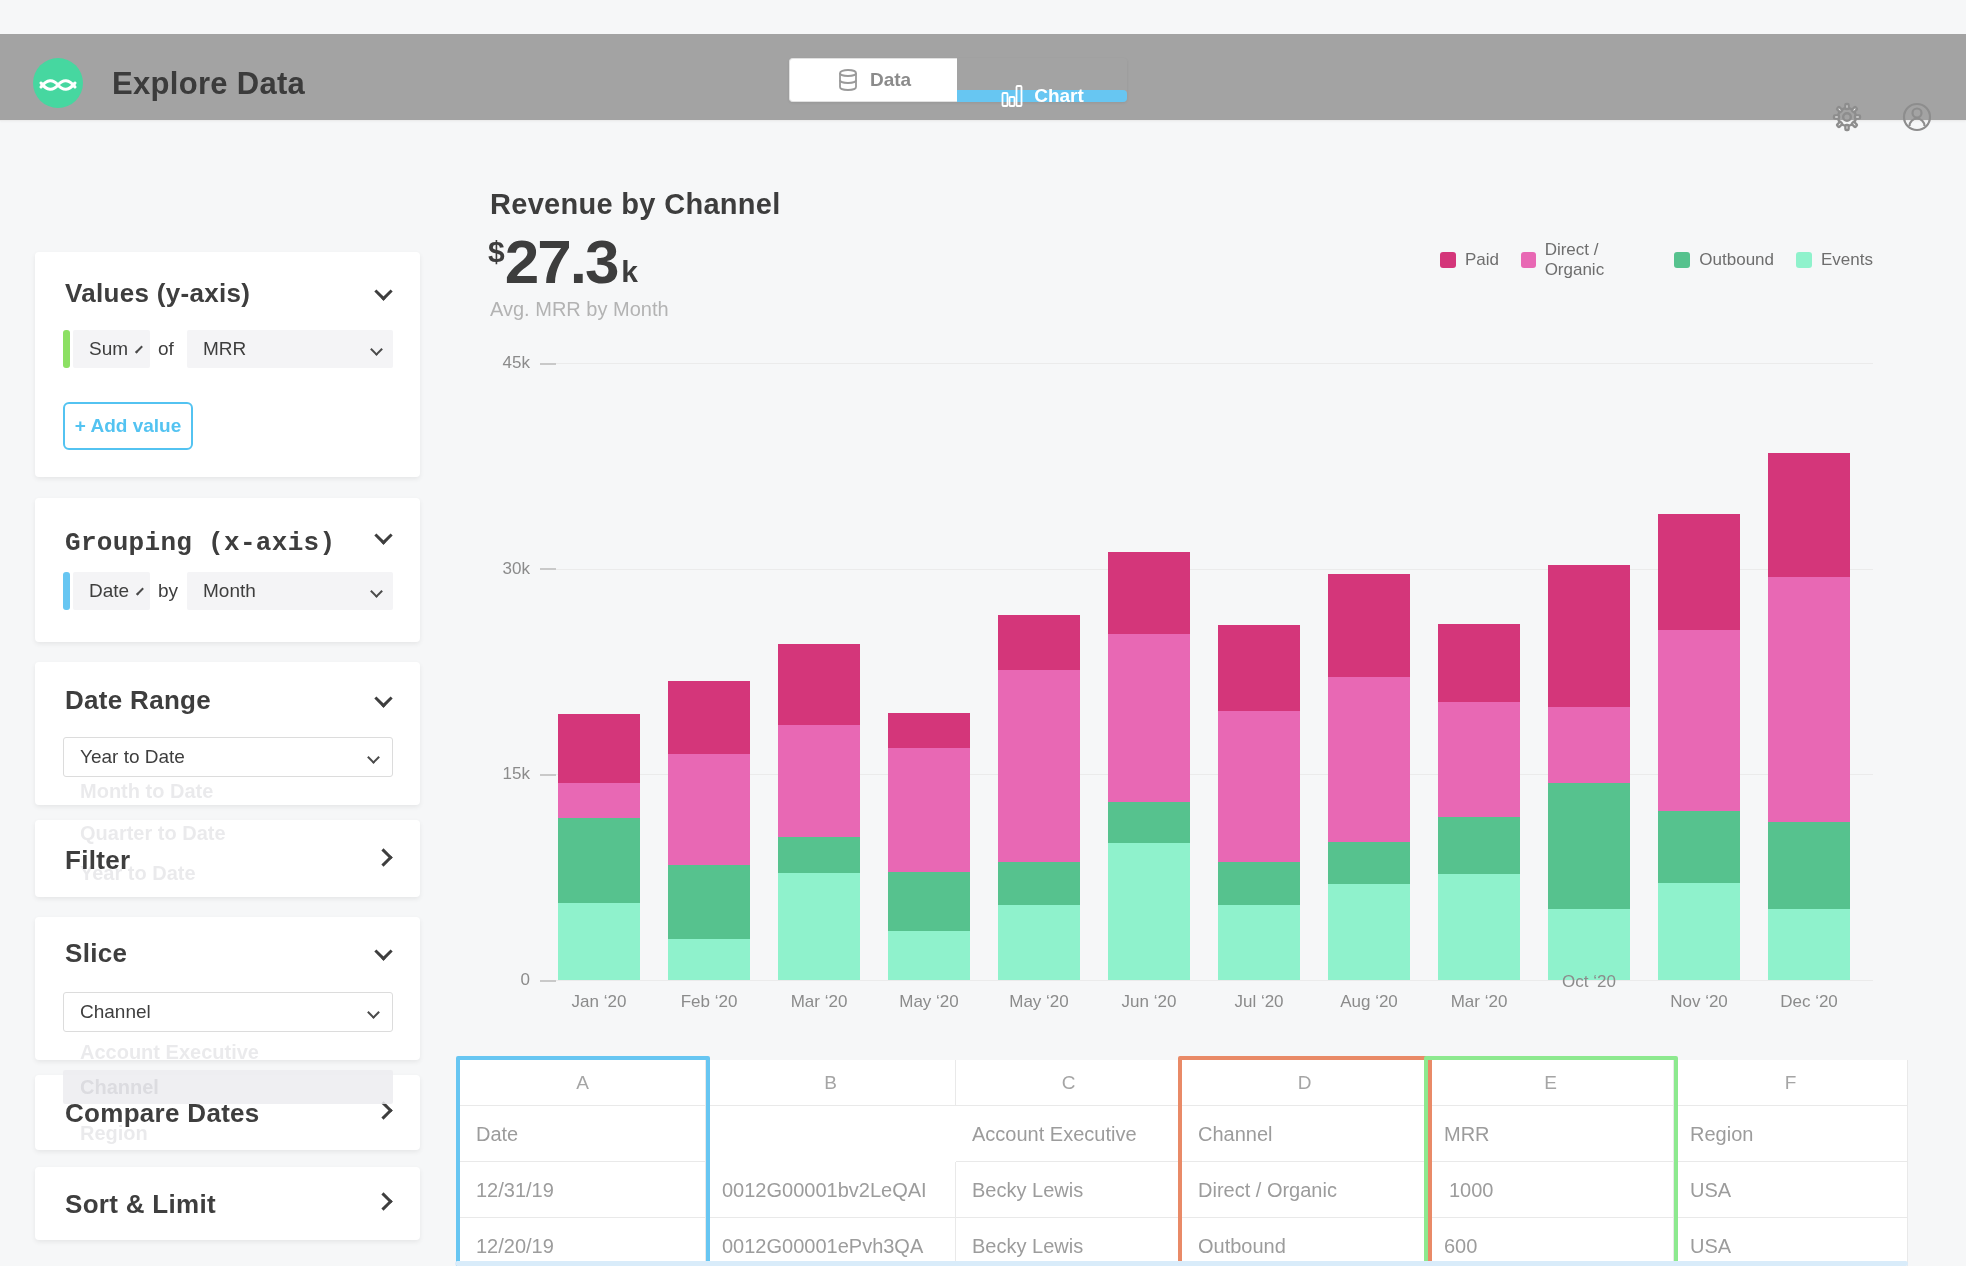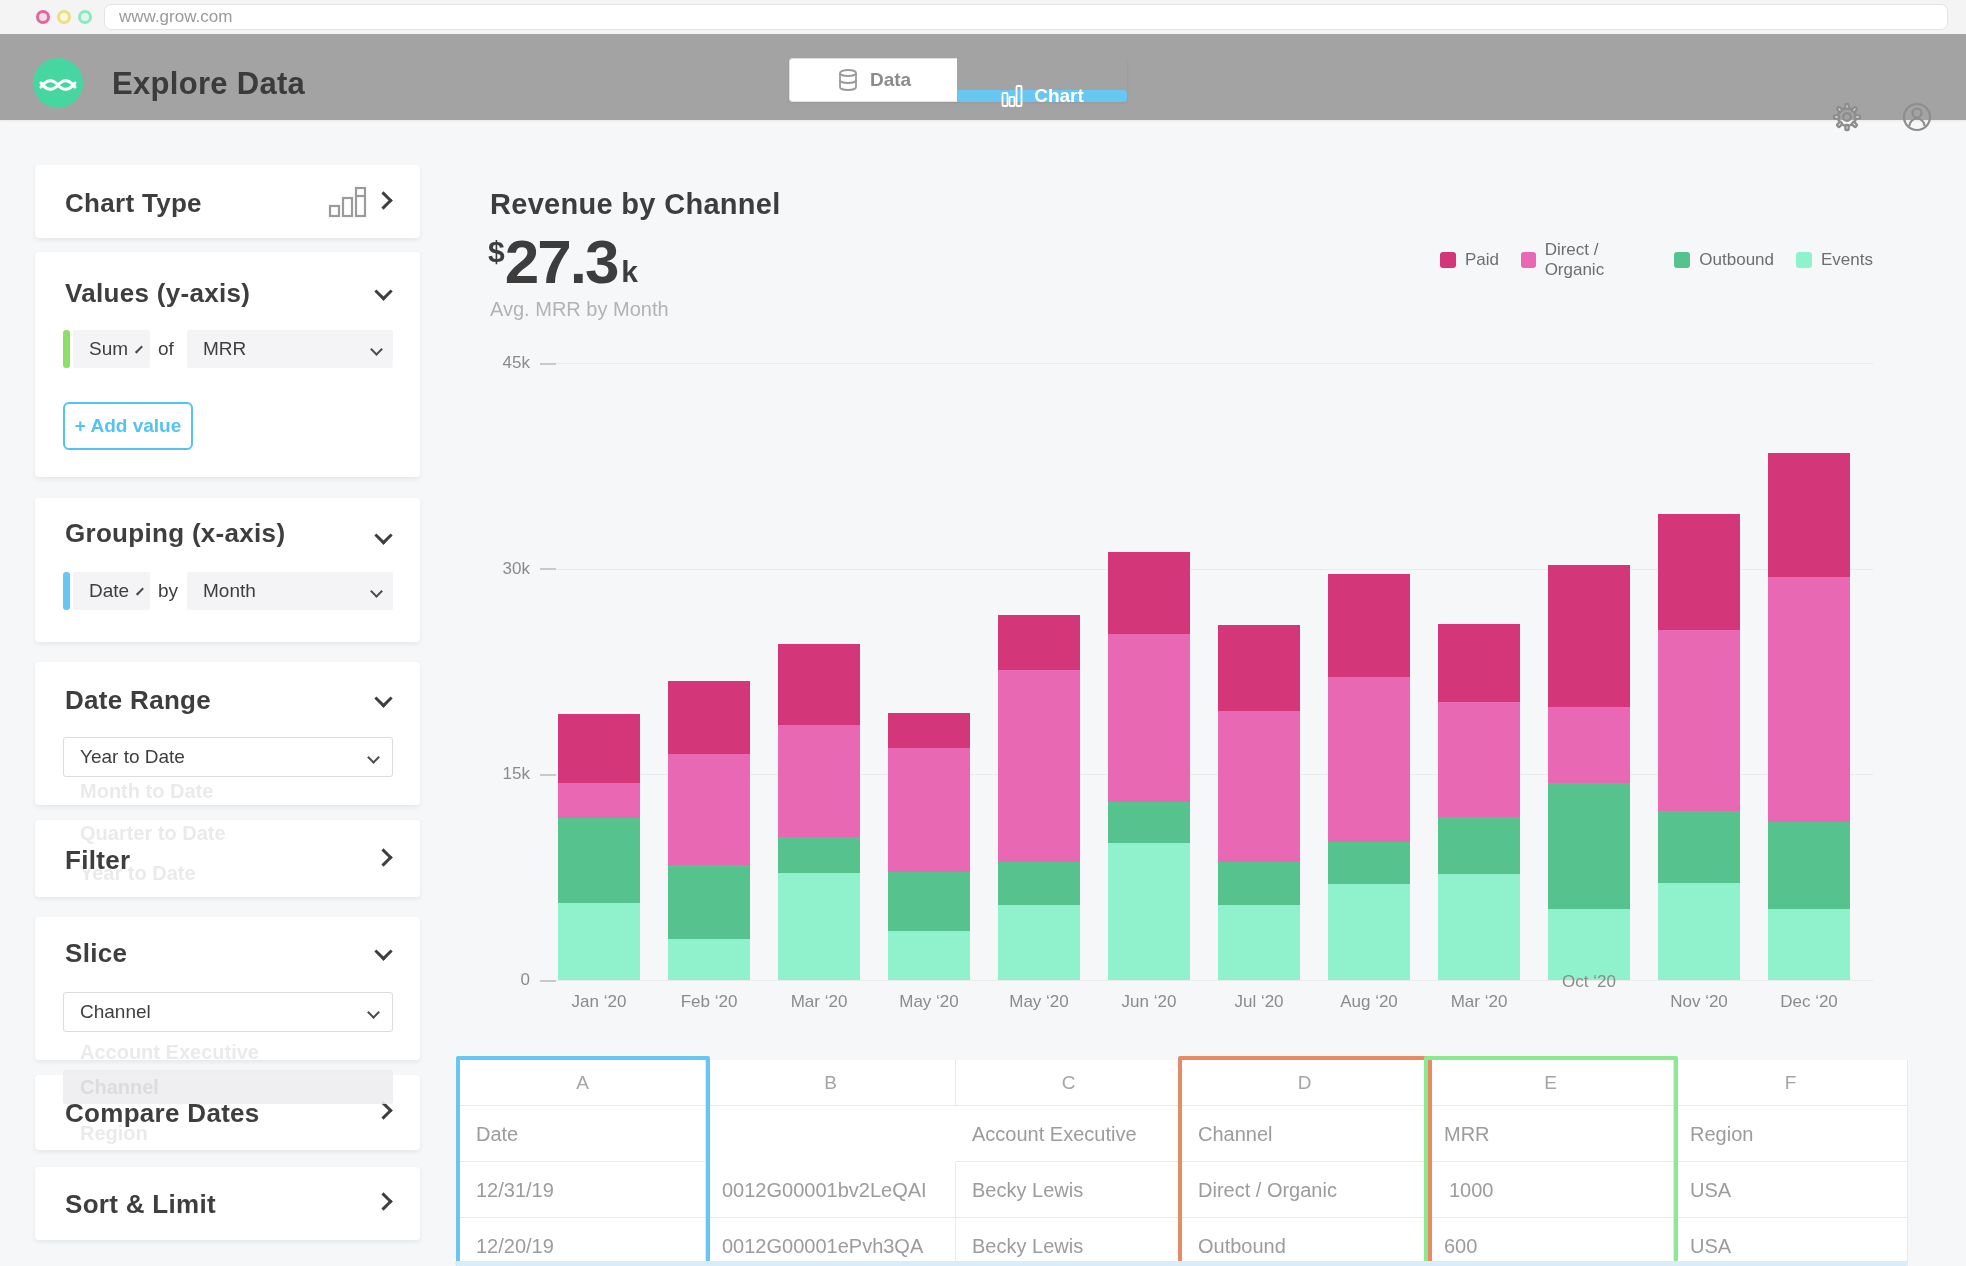--- a/index.html
+++ b/index.html
@@ -72,30 +72,20 @@
   .tcell{position:absolute;background:#fff;border-right:1px solid #e9e9e9;border-bottom:1px solid #e9e9e9;box-sizing:border-box;font-size:20px;color:#9c9c9c;line-height:56px;padding-left:16px;overflow:hidden;white-space:nowrap;}
   .tletter{position:absolute;background:#fff;border-right:1px solid #e9e9e9;border-bottom:1px solid #e9e9e9;box-sizing:border-box;font-size:19px;color:#a5a5a5;line-height:46px;text-align:center;padding-left:0;}
   .col-highlight{position:absolute;border:4px solid;border-radius:2px;box-sizing:border-box;pointer-events:none;z-index:8;}
   .scroll-strip{position:absolute;left:455px;top:1261px;width:1453px;height:5px;background:#d9ecfa;border-radius:3px;z-index:9;}
 </style>
 </head>
 <body>
 
 <div id="app">
 
-  <div class="browser-bar">
-    <div class="traffic">
-      <span class="light red"></span>
-      <span class="light yellow"></span>
-      <span class="light green"></span>
-    </div>
-    <div class="url-bar">
-      <span class="url-text">www.grow.com</span>
-    </div>
-  </div>
 
   <div class="header">
     <svg class="logo" viewBox="0 0 50 50">
       <circle cx="25" cy="25" r="25" fill="#46d7a0"></circle>
       <path d="M8 29 C 14 21, 20 21, 25 27 S 36 33, 42 25" fill="none" stroke="#ffffff" stroke-width="3" stroke-linecap="round"></path>
       <path d="M8 25 C 14 33, 20 33, 25 27 S 36 21, 42 29" fill="none" stroke="#ffffff" stroke-width="3" stroke-linecap="round"></path>
     </svg>
     <div class="app-title">Explore Data</div>
 
     <div class="toggle">
@@ -133,49 +123,39 @@
         </g>
       </g>
     </svg>
     <svg class="hicon profile" viewBox="0 0 40 40">
       <circle cx="20" cy="20" r="13" fill="none" stroke="#8d8d8d" stroke-width="2.2"></circle>
       <circle cx="20" cy="16" r="4.5" fill="none" stroke="#8d8d8d" stroke-width="2.2"></circle>
       <path d="M12.5 29 a 7.5 7.5 0 0 1 15 0" fill="none" stroke="#8d8d8d" stroke-width="2.2"></path>
     </svg>
   </div>
 
-  <div class="card" style="top:165px;height:73px;">
-    <div class="card-title" style="top:23px;">Chart Type</div>
-    <svg style="position:absolute;right:52px;top:21px;" width="40" height="32" viewBox="0 0 40 32">
-      <rect x="2" y="20" width="9" height="10" fill="none" stroke="#9b9b9b" stroke-width="2.2"></rect>
-      <rect x="15" y="12" width="9" height="18" fill="none" stroke="#9b9b9b" stroke-width="2.2"></rect>
-      <rect x="28" y="2" width="9" height="28" fill="none" stroke="#9b9b9b" stroke-width="2.2"></rect>
-      <line x1="28" y1="10" x2="37" y2="10" stroke="#9b9b9b" stroke-width="2.2"></line>
-    </svg>
-    <span class="chev right corner" style="top:29px;"></span>
-  </div>
 
   <div class="card" style="top:252px;height:225px;">
     <div class="card-title" style="top:26px;">Values (y-axis)</div>
     <span class="chev down corner" style="top:33px;"></span>
     <span class="accent-bar" style="top:78px;background:#8ce063;"></span>
     <div class="pill" style="left:38px;top:78px;width:77px;">
       <span class="grow">Sum</span>
       <span class="chev-s"></span>
     </div>
     <span class="conj" style="left:123px;top:86px;">of</span>
     <div class="pill" style="left:152px;top:78px;width:206px;">
       <span class="grow">MRR</span>
       <span class="chev-s"></span>
     </div>
     <button class="add-btn" style="top:150px;">+ Add value</button>
   </div>
 
   <div class="card" style="top:498px;height:144px;">
-    <div class="card-title" style="top:20px;">Grouping (x-axis)</div>
+    <div class="card-title" style="top:30px;font-family:Liberation Mono, monospace;">Grouping (x-axis)</div>
     <span class="chev down corner" style="top:31px;"></span>
     <span class="accent-bar" style="top:74px;background:#67c6f2;"></span>
     <div class="pill" style="left:38px;top:74px;width:77px;">
       <span class="grow">Date</span>
       <span class="chev-s"></span>
     </div>
     <span class="conj" style="left:123px;top:82px;">by</span>
     <div class="pill" style="left:152px;top:74px;width:206px;">
       <span class="grow">Month</span>
       <span class="chev-s"></span>

